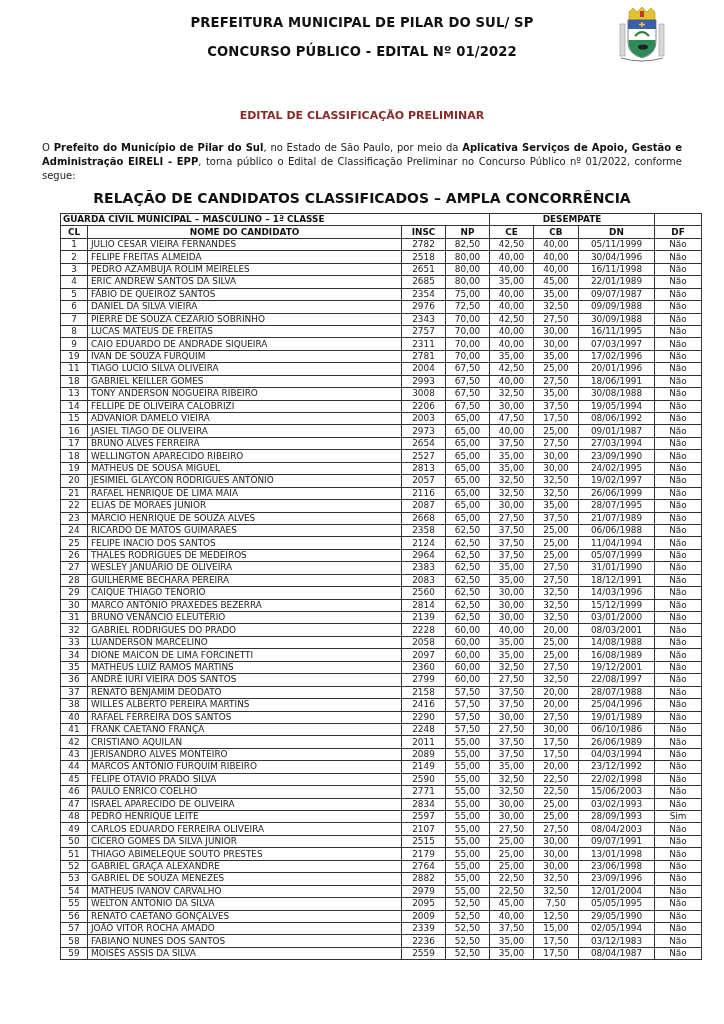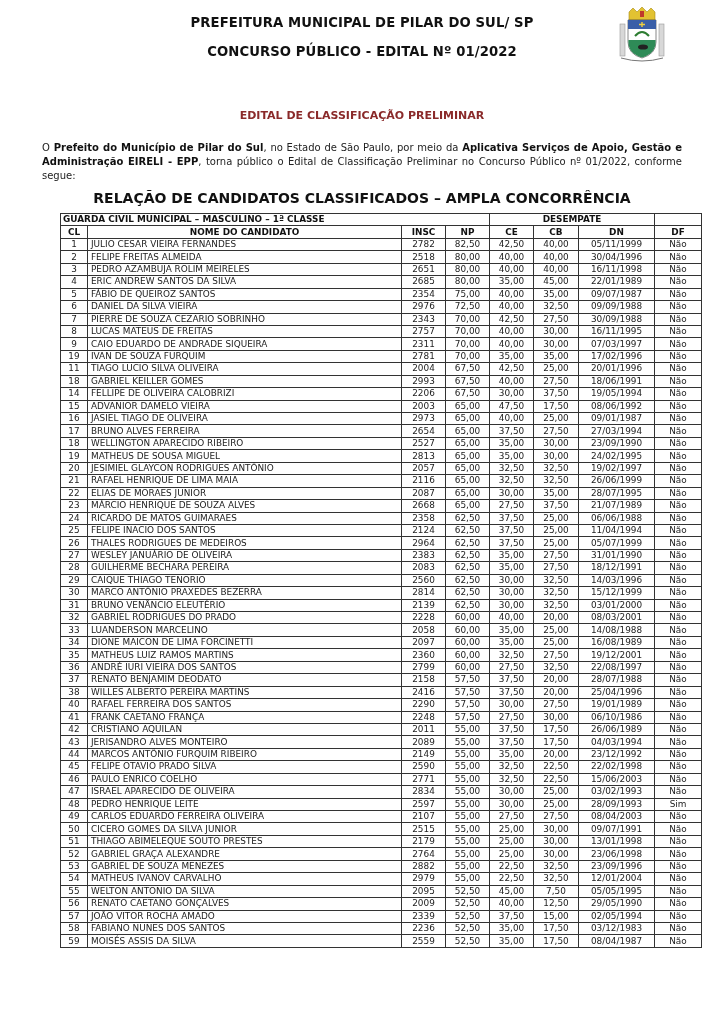--- a/index.html
+++ b/index.html
@@ -186,20 +186,30 @@
         <td class="c-cl">18</td>
         <td class="c-nome">GABRIEL KEILLER GOMES</td>
         <td class="c-num w-insc">2993</td>
         <td class="c-num w-np">67,50</td>
         <td class="c-num w-ce">40,00</td>
         <td class="c-num w-cb">27,50</td>
         <td class="c-num w-dn">18/06/1991</td>
         <td class="c-num w-df">Não</td>
       </tr>
       <tr>
+        <td class="c-cl">13</td>
+        <td class="c-nome">TONY ANDERSON NOGUEIRA RIBEIRO</td>
+        <td class="c-num w-insc">3008</td>
+        <td class="c-num w-np">67,50</td>
+        <td class="c-num w-ce">32,50</td>
+        <td class="c-num w-cb">35,00</td>
+        <td class="c-num w-dn">30/08/1988</td>
+        <td class="c-num w-df">Não</td>
+      </tr>
+      <tr>
         <td class="c-cl">14</td>
         <td class="c-nome">FELLIPE DE OLIVEIRA CALOBRIZI</td>
         <td class="c-num w-insc">2206</td>
         <td class="c-num w-np">67,50</td>
         <td class="c-num w-ce">30,00</td>
         <td class="c-num w-cb">37,50</td>
         <td class="c-num w-dn">19/05/1994</td>
         <td class="c-num w-df">Não</td>
       </tr>
       <tr>

